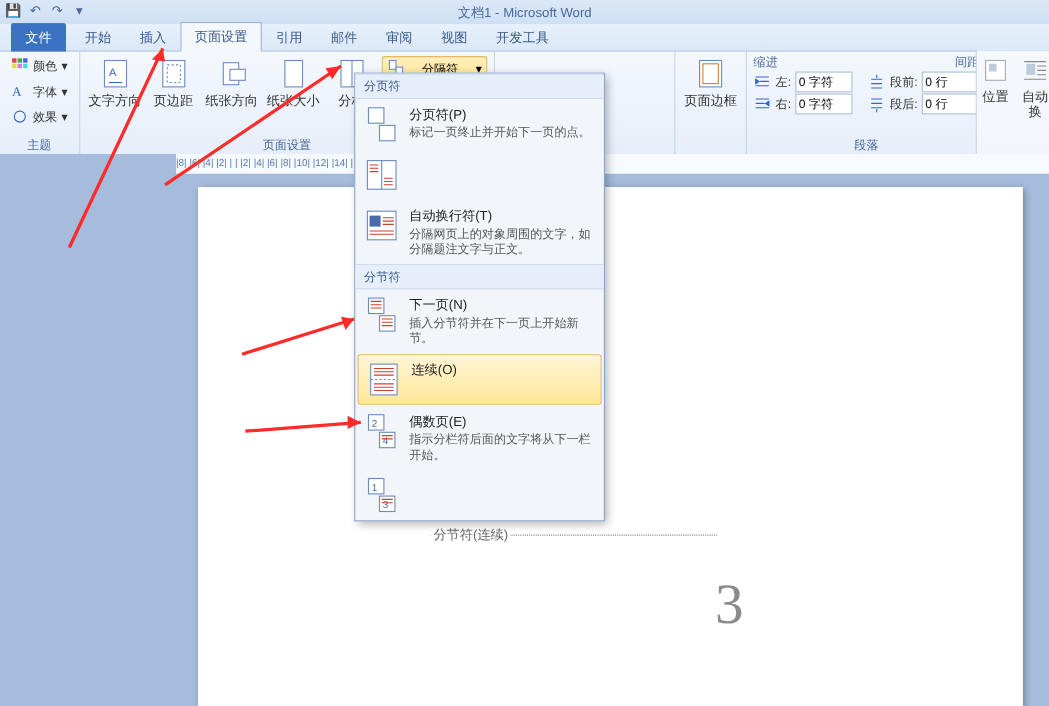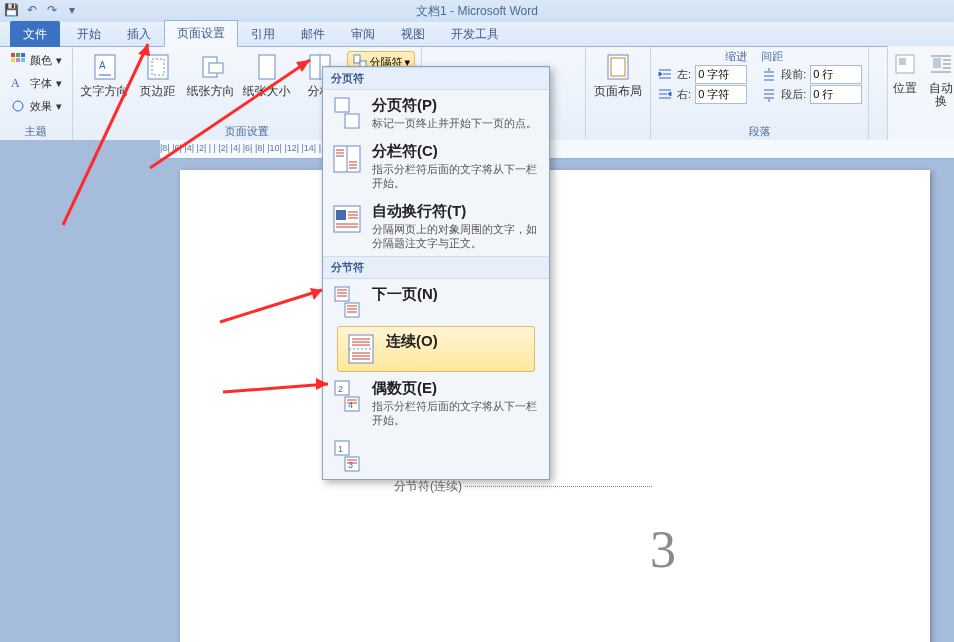--- a/index.html
+++ b/index.html
@@ -14,38 +14,38 @@
 .ribbon{height:94px;background:linear-gradient(#f4f8fd,#e6eef9);border-bottom:1px solid #9ab4d8;display:flex}
 .group{border-right:1px solid #c4d6ec;padding:2px 6px 0 6px;display:flex;flex-direction:column;align-items:center;height:100%;box-sizing:border-box}
 .group .body{display:flex;gap:4px;align-items:flex-start;flex:1}
 .group .label{font-size:11px;color:#4a6a9a;text-align:center;padding:2px 0}
 .bigbtn{display:flex;flex-direction:column;align-items:center;gap:2px;padding:2px;min-width:42px}
 .bigbtn .ic{width:32px;height:32px;display:flex;align-items:center;justify-content:center}
 .bigbtn .tx{font-size:12px;color:#333;text-align:center;line-height:13px}
 .smallcol{display:flex;flex-direction:column;gap:1px}
 .smallbtn{display:flex;align-items:center;gap:4px;font-size:11px;color:#333;padding:1px 4px;height:20px}
 .smallbtn .ic{width:16px;height:16px}
-.breaks-btn{display:flex;align-items:center;gap:2px;font-size:11px;padding:1px 4px;background:linear-gradient(#fff0c1,#ffe38b);border:1px solid #e6b95c;border-radius:3px;height:18px}
+.breaks-btn{display:flex;align-items:center;gap:16px;font-size:11px;padding:1px 4px;background:linear-gradient(#fff0c1,#ffe38b);border:1px solid #e6b95c;border-radius:3px;height:18px}
 .spin{display:flex;align-items:center;gap:4px;font-size:11px;color:#333}
 .spin .ic{width:16px;height:16px}
 .spin input{width:46px;height:17px;font-size:11px;border:1px solid #a8bdd8;padding:0 2px}
 .doc{position:absolute;left:0;right:0;top:140px;bottom:0;background:#a6bcdc;overflow:hidden}
 .ruler-h{position:absolute;left:160px;right:0;top:0;height:18px;background:#f6f9fd;border-bottom:1px solid #9ab4d8;font-size:9px;color:#5a7aa8;letter-spacing:0}
 .ruler-text{position:absolute;left:0;top:3px;white-space:nowrap}
 .page{position:absolute;left:180px;top:30px;width:750px;height:580px;background:#fff;box-shadow:2px 2px 6px rgba(0,0,0,.3)}
 .sectbreak{position:absolute;left:392px;top:346px;width:260px;border-top:1px dotted #888;font-size:12px;color:#666;text-align:left;background:#fff}
 .sectbreak span{position:relative;top:-9px;background:#fff;padding:0 2px}
 .bignum{position:absolute;left:650px;top:380px;font-family:"Times New Roman",serif;font-size:52px;color:#8a8a8a}
 .menu{position:absolute;left:322px;top:66px;width:226px;background:#f2f5fa;border:1px solid #8aa4c8;box-shadow:3px 3px 8px rgba(0,0,0,.3);z-index:50}
-.menu .hdr{background:#e6eef9;color:#3a5a8a;font-weight:bold;font-size:11px;padding:3px 8px;border-top:1px solid #d0dced;border-bottom:1px solid #d0dced}
+.menu .hdr{background:#e6eef9;color:#3a5a8a;font-weight:normal;font-size:11px;padding:3px 8px;border-top:1px solid #d0dced;border-bottom:1px solid #d0dced}
 .menu .item{display:flex;gap:8px;padding:5px 8px 5px 6px;border:1px solid transparent}
-.menu .item.hl{background:linear-gradient(#fff5d6,#ffe79a);border:1px solid #e6b95c;border-radius:3px;margin:1px 14px}
+.menu .item.hl{background:linear-gradient(#fff5d6,#ffe79a);border:1px solid #e6b95c;border-radius:3px;margin:1px 2px}
 .menu .item .mic{width:34px;height:34px;flex:none;display:flex;align-items:center;justify-content:center}
 .menu .item .mt{flex:1}
-.menu .item .mt .ti{font-size:15px;font-weight:bold;color:#222}
+.menu .item .mt .ti{font-size:12px;font-weight:normal;color:#222}
 .menu .item .mt .de{font-size:11px;color:#555;line-height:14px;margin-top:1px}
 svg{display:block}
 .arrow{position:absolute;z-index:60;pointer-events:none}
 .arrow line{stroke:#ff2a2a;stroke-width:3}
 .arrow polygon{fill:#ff2a2a}
 .cut{position:absolute;right:0;top:46px;bottom:0;width:66px;background:linear-gradient(#f4f8fd,#e6eef9);border-left:1px solid #c4d6ec;display:flex}
 .cut .bigbtn .tx{color:#333}
 </style>
 </head>
 <body>
@@ -172,51 +172,51 @@
 
   <div class="group">
     <div class="body">
       <div class="bigbtn">
           <span class="ic">
             <svg width="32" height="32">
               <rect x="6" y="4" width="20" height="24" fill="#fff" stroke="#6a8cc0"></rect>
               <rect x="9" y="7" width="14" height="18" fill="none" stroke="#d08030"></rect>
             </svg>
           </span>
-          <span class="tx">页面布局</span>
+          <span class="tx">页面边框</span>
         </div>
     </div>
     <div class="label"></div>
   </div>
 
   <div class="group">
     <div class="body" style="gap:14px">
       <div class="smallcol">
-        <div style="font-size:11px;color:#4a6a9a;text-align:right">缩进</div>
+        <div style="font-size:11px;color:#4a6a9a;text-align:left">缩进</div>
         <div class="spin">
             <span class="ic">
               <svg width="16" height="16">
                 <path d="M2 3h12M6 7h8M2 11h12M2 5l3 2-3 2z" stroke="#36c" fill="#36c"></path>
               </svg>
             </span>
             <span>左:</span>
             <input value="0 字符" style="">
           </div>
         <div class="spin">
             <span class="ic">
               <svg width="16" height="16">
                 <path d="M2 3h12M2 7h8M2 11h12M14 5l-3 2 3 2z" stroke="#36c" fill="#36c"></path>
               </svg>
             </span>
             <span>右:</span>
             <input value="0 字符" style="">
           </div>
       </div>
       <div class="smallcol">
-        <div style="font-size:11px;color:#4a6a9a;text-align:left">间距</div>
+        <div style="font-size:11px;color:#4a6a9a;text-align:right">间距</div>
         <div class="spin">
             <span class="ic">
               <svg width="16" height="16">
                 <path d="M3 5h10M3 9h10M3 13h10M8 1v3" stroke="#36c"></path>
               </svg>
             </span>
             <span>段前:</span>
             <input value="0 行" style="">
           </div>
         <div class="spin">
@@ -279,24 +279,20 @@
       </div>
   </div>
   <div class="item">
     <span class="mic">
         <svg width="34" height="34">
           <rect x="4" y="4" width="26" height="26" fill="#fff" stroke="#6a8cc0"></rect>
           <line x1="17" y1="4" x2="17" y2="30" stroke="#6a8cc0"></line>
           <path d="M6 8h8M6 11h8M6 14h8M19 20h8M19 23h8M19 26h8" stroke="#cc4030"></path>
         </svg>
       </span>
-    <div class="mt">
-        <div class="ti">分栏符(C)</div>
-        <div class="de">指示分栏符后面的文字将从下一栏开始。</div>
-      </div>
   </div>
   <div class="item">
     <span class="mic">
         <svg width="34" height="34">
           <rect x="4" y="4" width="26" height="26" fill="#fff" stroke="#6a8cc0"></rect>
           <rect x="6" y="8" width="10" height="10" fill="#4a6ab0"></rect>
           <path d="M18 10h10M18 13h10M18 16h10M6 22h22M6 25h22" stroke="#cc4030"></path>
         </svg>
       </span>
     <div class="mt">
@@ -309,20 +305,21 @@
     <span class="mic">
         <svg width="34" height="34">
           <rect x="5" y="2" width="14" height="14" fill="#fff" stroke="#6a8cc0"></rect>
           <path d="M7 5h10M7 8h10M7 11h10" stroke="#cc4030"></path>
           <rect x="15" y="18" width="14" height="14" fill="#fff" stroke="#6a8cc0"></rect>
           <path d="M17 21h10M17 24h10M17 27h10" stroke="#cc4030"></path>
         </svg>
       </span>
     <div class="mt">
         <div class="ti">下一页(N)</div>
+        <div class="de">插入分节符并在下一页上开始新节。</div>
       </div>
   </div>
   <div class="item hl">
     <span class="mic">
         <svg width="34" height="34">
           <rect x="5" y="3" width="24" height="28" fill="#fff" stroke="#6a8cc0"></rect>
           <path d="M8 7h18M8 10h18M8 13h18" stroke="#cc4030"></path>
           <path d="M5 17h24" stroke="#6a8cc0" stroke-dasharray="2"></path>
           <path d="M8 21h18M8 24h18M8 27h18" stroke="#cc4030"></path>
         </svg>

